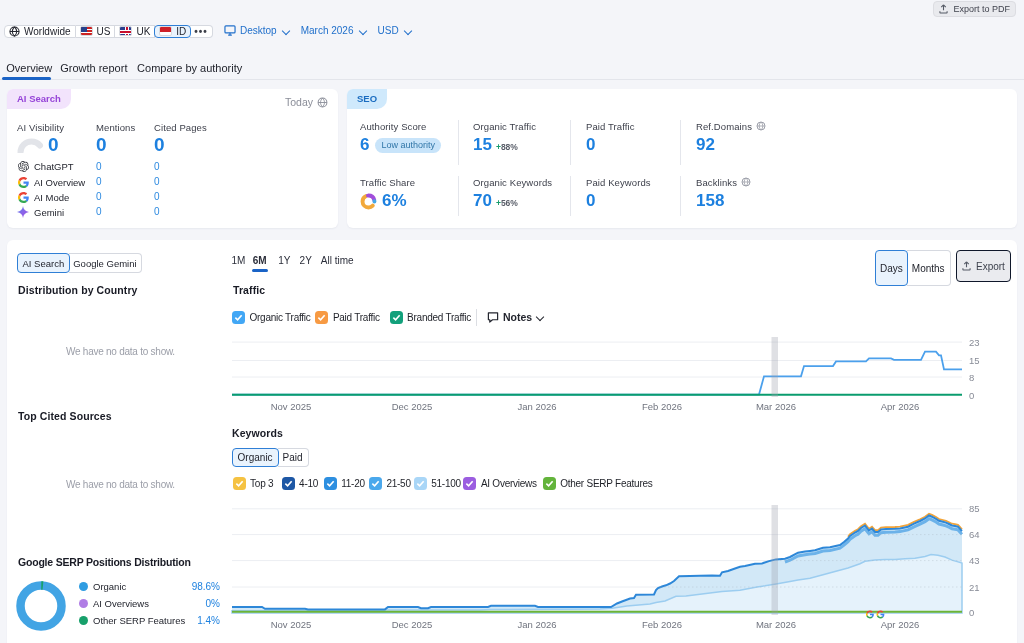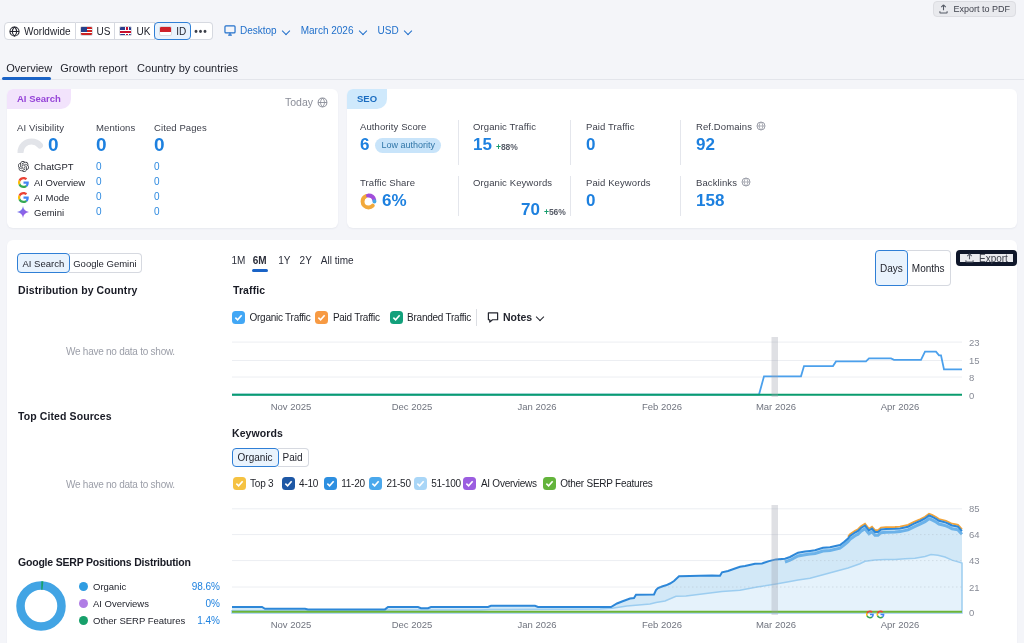--- a/index.html
+++ b/index.html
@@ -48,21 +48,21 @@
 <div id="page">
 
 
 <div class="abs" id="export-pdf" style="right:8px; top:1px; height:16px; background:#e9eaee; border:1px solid #dcdde2; border-radius:4px; display:flex; align-items:center; padding:0 5px; font-size:9px; color:#40434e;">
   <svg width="9" height="10" viewBox="0 0 10 11" style="margin-right:5px;">
         <path d="M5 7V1M5 1L2.5 3.5M5 1l2.5 2.5M1 8v1.5c0 .3.2.5.5.5h7c.3 0 .5-.2.5-.5V8" fill="none" stroke="#555a66" stroke-width="1.2"></path>
       </svg>
   Export to PDF
 </div>
 
-<div class="seg" style="left:4px; top:22px; height:18px;">
+<div class="seg" style="left:4px; top:22px; height:18px;align-items:center;">
   <div class="s" id="b-ww"><svg width="11" height="11" viewBox="0 0 12 12" style="margin-right:4px;">
           <circle cx="6" cy="6" r="5" fill="none" stroke="#23252e" stroke-width="1.1"></circle>
           <path d="M1 6h10M6 1c-3.2 3.2-3.2 6.8 0 10M6 1c3.2 3.2 3.2 6.8 0 10" fill="none" stroke="#23252e" stroke-width="1.1"></path>
         </svg>Worldwide</div>
   <div class="s"><span class="flag us"></span>US</div>
   <div class="s"><span class="flag uk"></span>UK</div>
   <div class="s on"><span class="flag id"></span>ID</div>
   <div class="s" style="letter-spacing:1px; font-weight:bold; color:#3c3f49;">•••</div>
 </div>
 
@@ -75,21 +75,21 @@
   <span style="width:11px;"></span>
   March 2026 <span class="chev"></span>
   <span style="width:11px;"></span>
   USD <span class="chev"></span>
 </div>
 
 <div class="abs" style="left:0; top:79px; width:1024px; height:1px; background:#e3e5eb;"></div>
 <div class="abs" id="tabs" style="top:61.5px; left:0; font-size:11px; color:#23252e;">
   <span class="abs" style="left:6.3px;">Overview</span>
   <span class="abs" style="left:60.2px;">Growth report</span>
-  <span class="abs" style="left:137.1px;">Country by countries</span>
+  <span class="abs" style="left:137.1px;">Compare by authority</span>
   <span class="abs" style="left:2px; top:15.5px; width:49px; height:3px; background:#1a63c6; border-radius:2px;"></span>
 </div>
 
 <div class="card" id="ai-card" style="left:7px; top:89px; width:331px; height:139px;">
   <div style="position:absolute; left:0; top:0; background:#f2e3fc; color:#9644d8; font-size:9.5px; font-weight:bold; padding:4px 10px 5px 10px; border-radius:6px 0 10px 0;">AI Search</div>
   <div style="position:absolute; right:10px; top:7px; font-size:10.5px; color:#8b8e99; display:flex; align-items:center;">Today
     <svg width="11" height="11" viewBox="0 0 12 12" style="margin-left:4px;">
           <circle cx="6" cy="6" r="4.8" fill="none" stroke="#8b8e99" stroke-width="1.1"></circle>
           <path d="M1.2 6h9.6M6 1.2c-2.9 2.9-2.9 6.7 0 9.6M6 1.2c2.9 2.9 2.9 6.7 0 9.6" fill="none" stroke="#8b8e99" stroke-width="1"></path>
         </svg>
@@ -191,21 +191,21 @@
     <svg width="17" height="17" viewBox="0 0 20 20" style="margin-right:5px;">
           <g fill="none" stroke-width="4.6">
             <circle cx="10" cy="10" r="7" stroke="#f2a93b" pathLength="100" stroke-dasharray="55 100" stroke-dashoffset="-12" stroke-linecap="round"></circle>
             <circle cx="10" cy="10" r="7" stroke="#a14ddb" pathLength="100" stroke-dasharray="22 100" stroke-dashoffset="-72" stroke-linecap="round"></circle>
             <circle cx="10" cy="10" r="7" stroke="#45a7e8" pathLength="100" stroke-dasharray="8 100" stroke-dashoffset="-97" stroke-linecap="round"></circle>
           </g>
         </svg>
     <span class="seoval">6%</span>
   </div>
   <div class="abs seolbl" style="left:126px; top:88px;">Organic Keywords</div>
-  <div class="abs" style="left:126px; top:111px;margin-left:48px;"><span class="seoval">70</span><span class="delta"><b>+</b>56%</span></div>
+  <div class="abs" style="left:126px; top:102px;"><span class="seoval">70</span><span class="delta"><b>+</b>56%</span></div>
   <div class="abs seolbl" style="left:239px; top:88px;">Paid Keywords</div>
   <div class="abs" style="left:239px; top:102px;"><span class="seoval">0</span></div>
   <div class="abs seolbl" style="left:349px; top:88px;text-align:right;">Backlinks<svg class="ginfo" width="10" height="10" viewBox="0 0 12 12" style="margin-left:4px; vertical-align:-1px;">
           <circle cx="6" cy="6" r="4.8" fill="none" stroke="#9da0aa" stroke-width="1.2"></circle>
           <path d="M1.2 6h9.6M6 1.2c-2.9 2.9-2.9 6.7 0 9.6M6 1.2c2.9 2.9 2.9 6.7 0 9.6" fill="none" stroke="#9da0aa" stroke-width="1"></path>
         </svg></div>
   <div class="abs" style="left:349px; top:102px;"><span class="seoval">158</span></div>
 </div>
 
 <div class="card" id="main-card" style="left:7px; top:240px; width:1010px; height:410px; border-radius:6px 6px 0 0;"></div>
@@ -219,21 +219,21 @@
   <span class="abs" style="left:252.8px; font-weight:bold;">6M</span>
   <span class="abs" style="left:278.3px;">1Y</span>
   <span class="abs" style="left:299.6px;">2Y</span>
   <span class="abs" style="left:320.8px;">All time</span>
   <span class="abs" style="left:251.5px; top:14px; width:16px; height:2.5px; background:#1a63c6; border-radius:2px;"></span>
 </div>
 <div class="seg" style="left:876px; top:250px; height:36px;">
   <div class="s on" style="padding:0 4px;">Days</div>
   <div class="s" style="padding:0 5px;">Months</div>
 </div>
-<div class="abs" style="left:956px; top:250px; height:16px; background:#eaebef; border:4px solid #0f172a; border-radius:4px; display:flex; align-items:center; padding:0 5px; font-size:10px; color:#3f434e;">
+<div class="abs" style="left:956px; top:250px; height:32px; background:#eaebef; border:1px solid #0f172a; border-radius:4px; display:flex; align-items:center; padding:0 5px; font-size:10px; color:#3f434e;">
   <svg width="9" height="10" viewBox="0 0 10 11" style="margin-right:5px;">
         <path d="M5 7V1M5 1L2.5 3.5M5 1l2.5 2.5M1 8v1.5c0 .3.2.5.5.5h7c.3 0 .5-.2.5-.5V8" fill="none" stroke="#555a66" stroke-width="1.2"></path>
       </svg>
   Export
 </div>
 
 <h3 class="abs" style="left:18px; top:284px;">Distribution by Country</h3>
 <div class="abs nodata" style="left:66px; top:345.5px;">We have no data to show.</div>
 <h3 class="abs" style="left:18px; top:409.5px;">Top Cited Sources</h3>
 <div class="abs nodata" style="left:66px; top:478.5px;">We have no data to show.</div>

